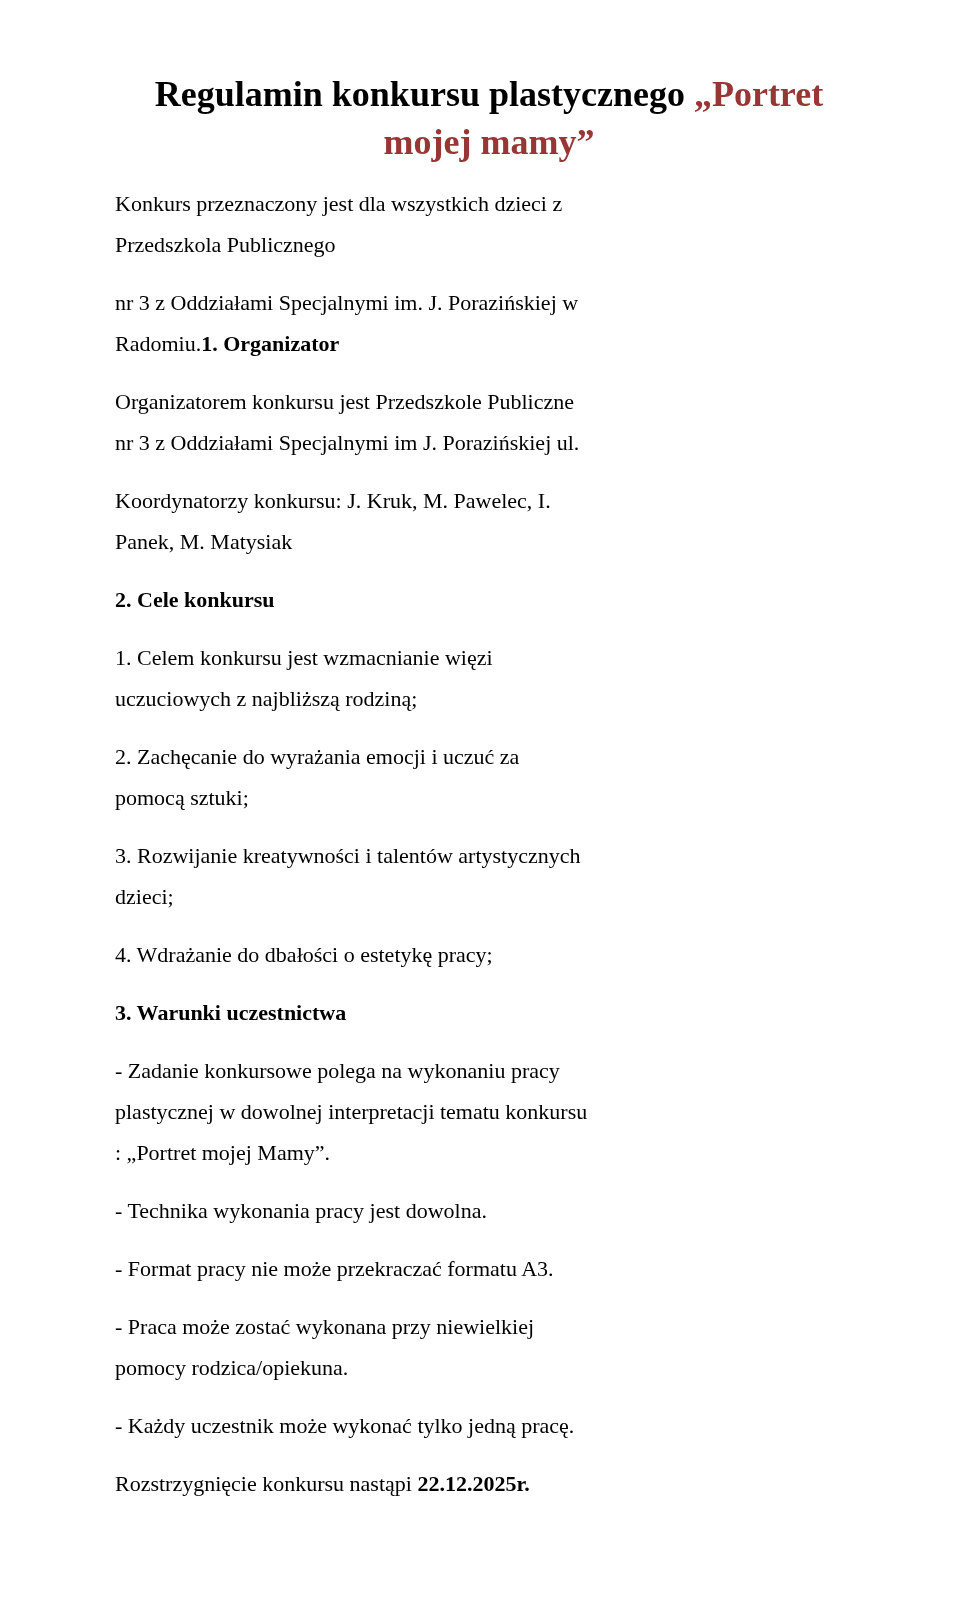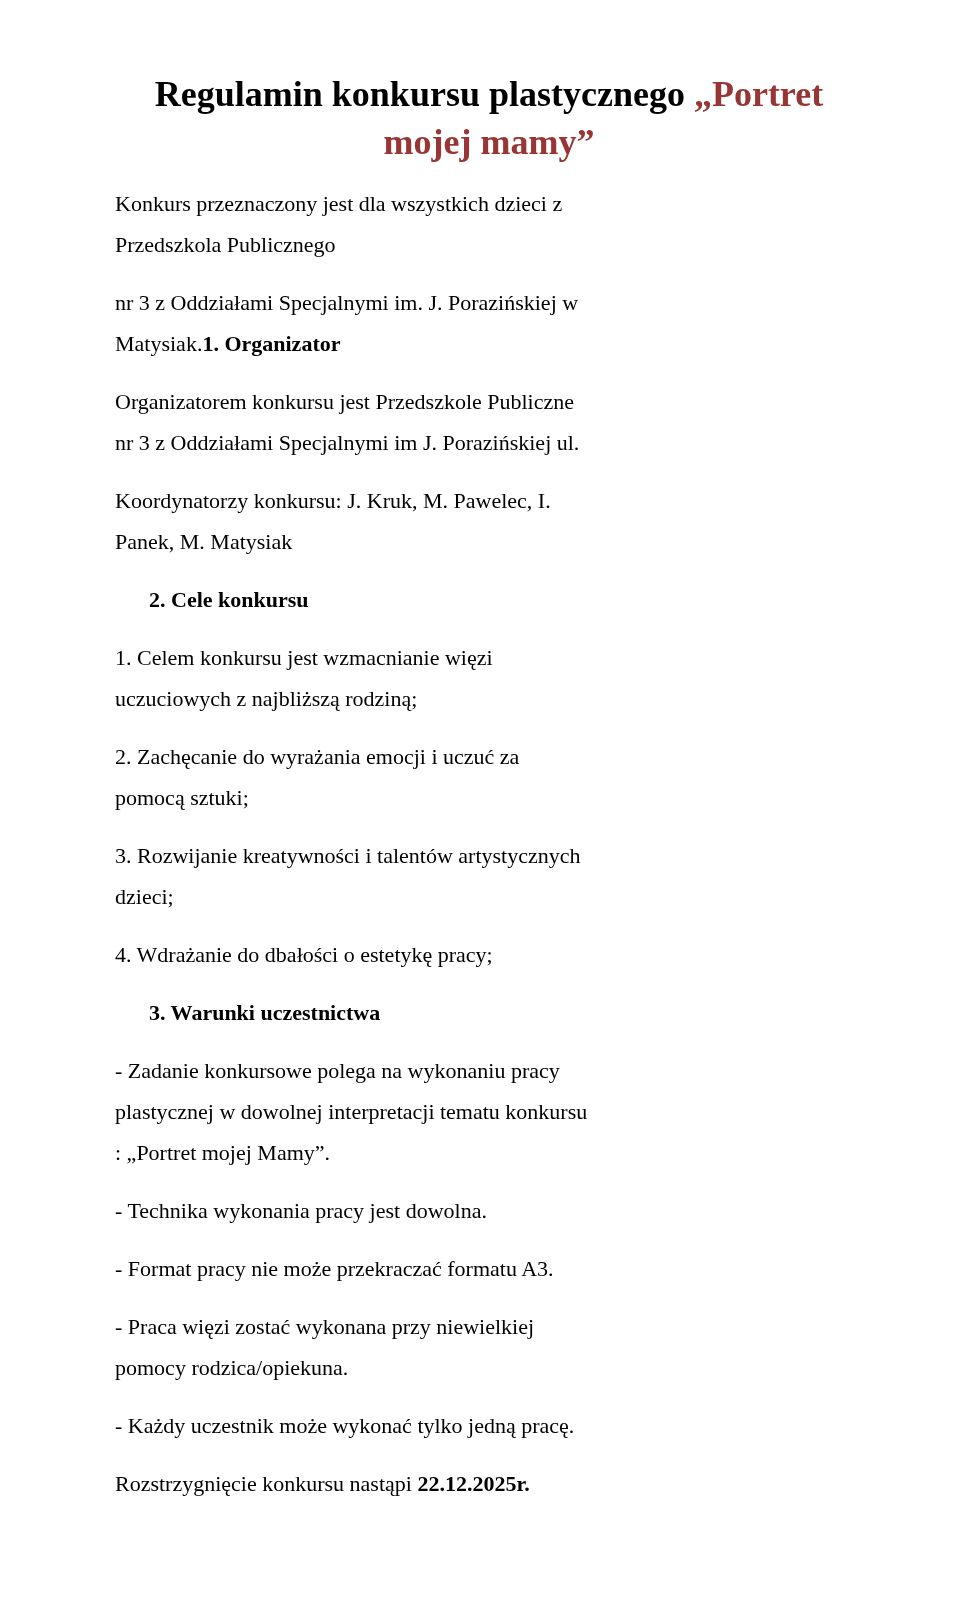--- a/index.html
+++ b/index.html
@@ -31,21 +31,20 @@
   }
   .para.title {
     font-size: 36px;
     line-height: 48px;
     font-weight: bold;
     text-align: center;
     margin-bottom: 17px;
   }
   .para.heading {
     font-weight: bold;
-    margin-left: 34px;
   }
   .line {
     white-space: nowrap;
   }
   .seg.bold {
     font-weight: bold;
   }
   .seg.accent {
     color: #973634;
   }
@@ -59,21 +58,21 @@
         <div class="line"><span class="seg bold">Regulamin konkursu plastycznego </span><span class="seg bold accent">„Portret</span></div>
         <div class="line"><span class="seg bold accent">mojej mamy”</span></div>
       </div>
     <div id="doc-body">
         <div class="para body">
           <div class="line"><span class="seg">Konkurs przeznaczony jest dla wszystkich dzieci z</span></div>
           <div class="line"><span class="seg">Przedszkola Publicznego</span></div>
         </div>
         <div class="para body">
           <div class="line"><span class="seg">nr 3 z Oddziałami Specjalnymi im. J. Porazińskiej w</span></div>
-          <div class="line"><span class="seg">Matysiak.</span><span class="seg bold">1. Organizator</span></div>
+          <div class="line"><span class="seg">Radomiu.</span><span class="seg bold">1. Organizator</span></div>
         </div>
         <div class="para body">
           <div class="line"><span class="seg">Organizatorem konkursu jest Przedszkole Publiczne</span></div>
           <div class="line"><span class="seg">nr 3 z Oddziałami Specjalnymi im J. Porazińskiej ul.</span></div>
         </div>
         <div class="para body">
           <div class="line"><span class="seg">Koordynatorzy konkursu: J. Kruk, M. Pawelec, I.</span></div>
           <div class="line"><span class="seg">Panek, M. Matysiak</span></div>
         </div>
         <div class="para heading">
@@ -102,21 +101,21 @@
           <div class="line"><span class="seg">plastycznej w dowolnej interpretacji tematu konkursu</span></div>
           <div class="line"><span class="seg">: „Portret mojej Mamy”.</span></div>
         </div>
         <div class="para body">
           <div class="line"><span class="seg">- Technika wykonania pracy jest dowolna.</span></div>
         </div>
         <div class="para body">
           <div class="line"><span class="seg">- Format pracy nie może przekraczać formatu A3.</span></div>
         </div>
         <div class="para body">
-          <div class="line"><span class="seg">- Praca więzi zostać wykonana przy niewielkiej</span></div>
+          <div class="line"><span class="seg">- Praca może zostać wykonana przy niewielkiej</span></div>
           <div class="line"><span class="seg">pomocy rodzica/opiekuna.</span></div>
         </div>
         <div class="para body">
           <div class="line"><span class="seg">- Każdy uczestnik może wykonać tylko jedną pracę.</span></div>
         </div>
         <div class="para body">
           <div class="line"><span class="seg">Rozstrzygnięcie konkursu nastąpi </span><span class="seg bold">22.12.2025r.</span></div>
         </div>
       </div>
   </div>

